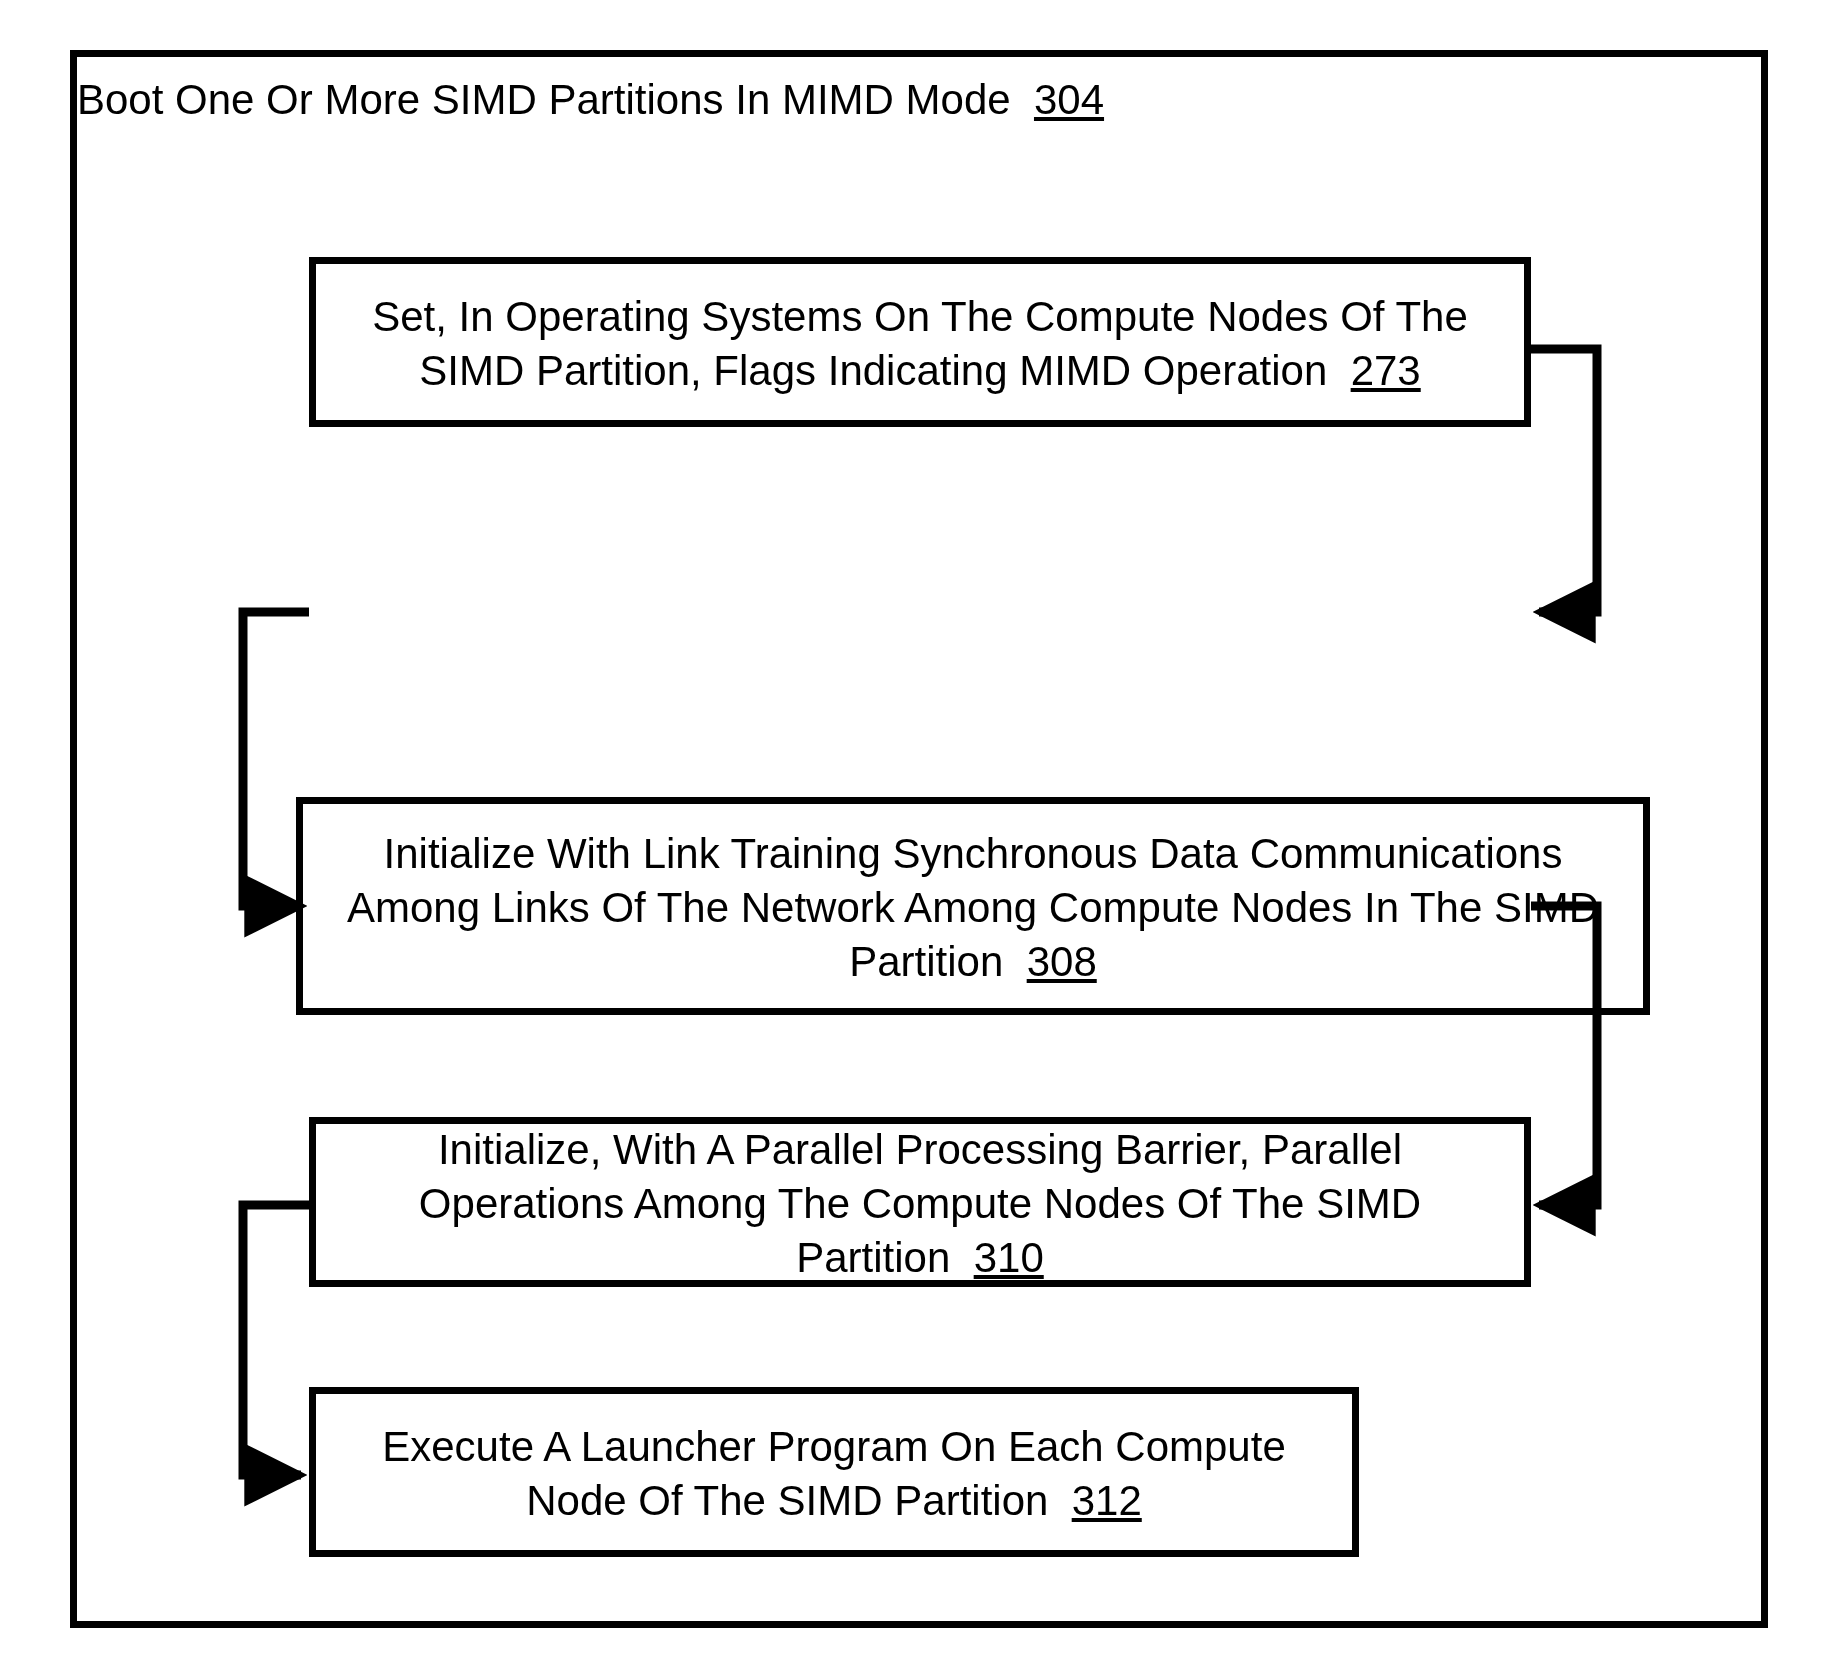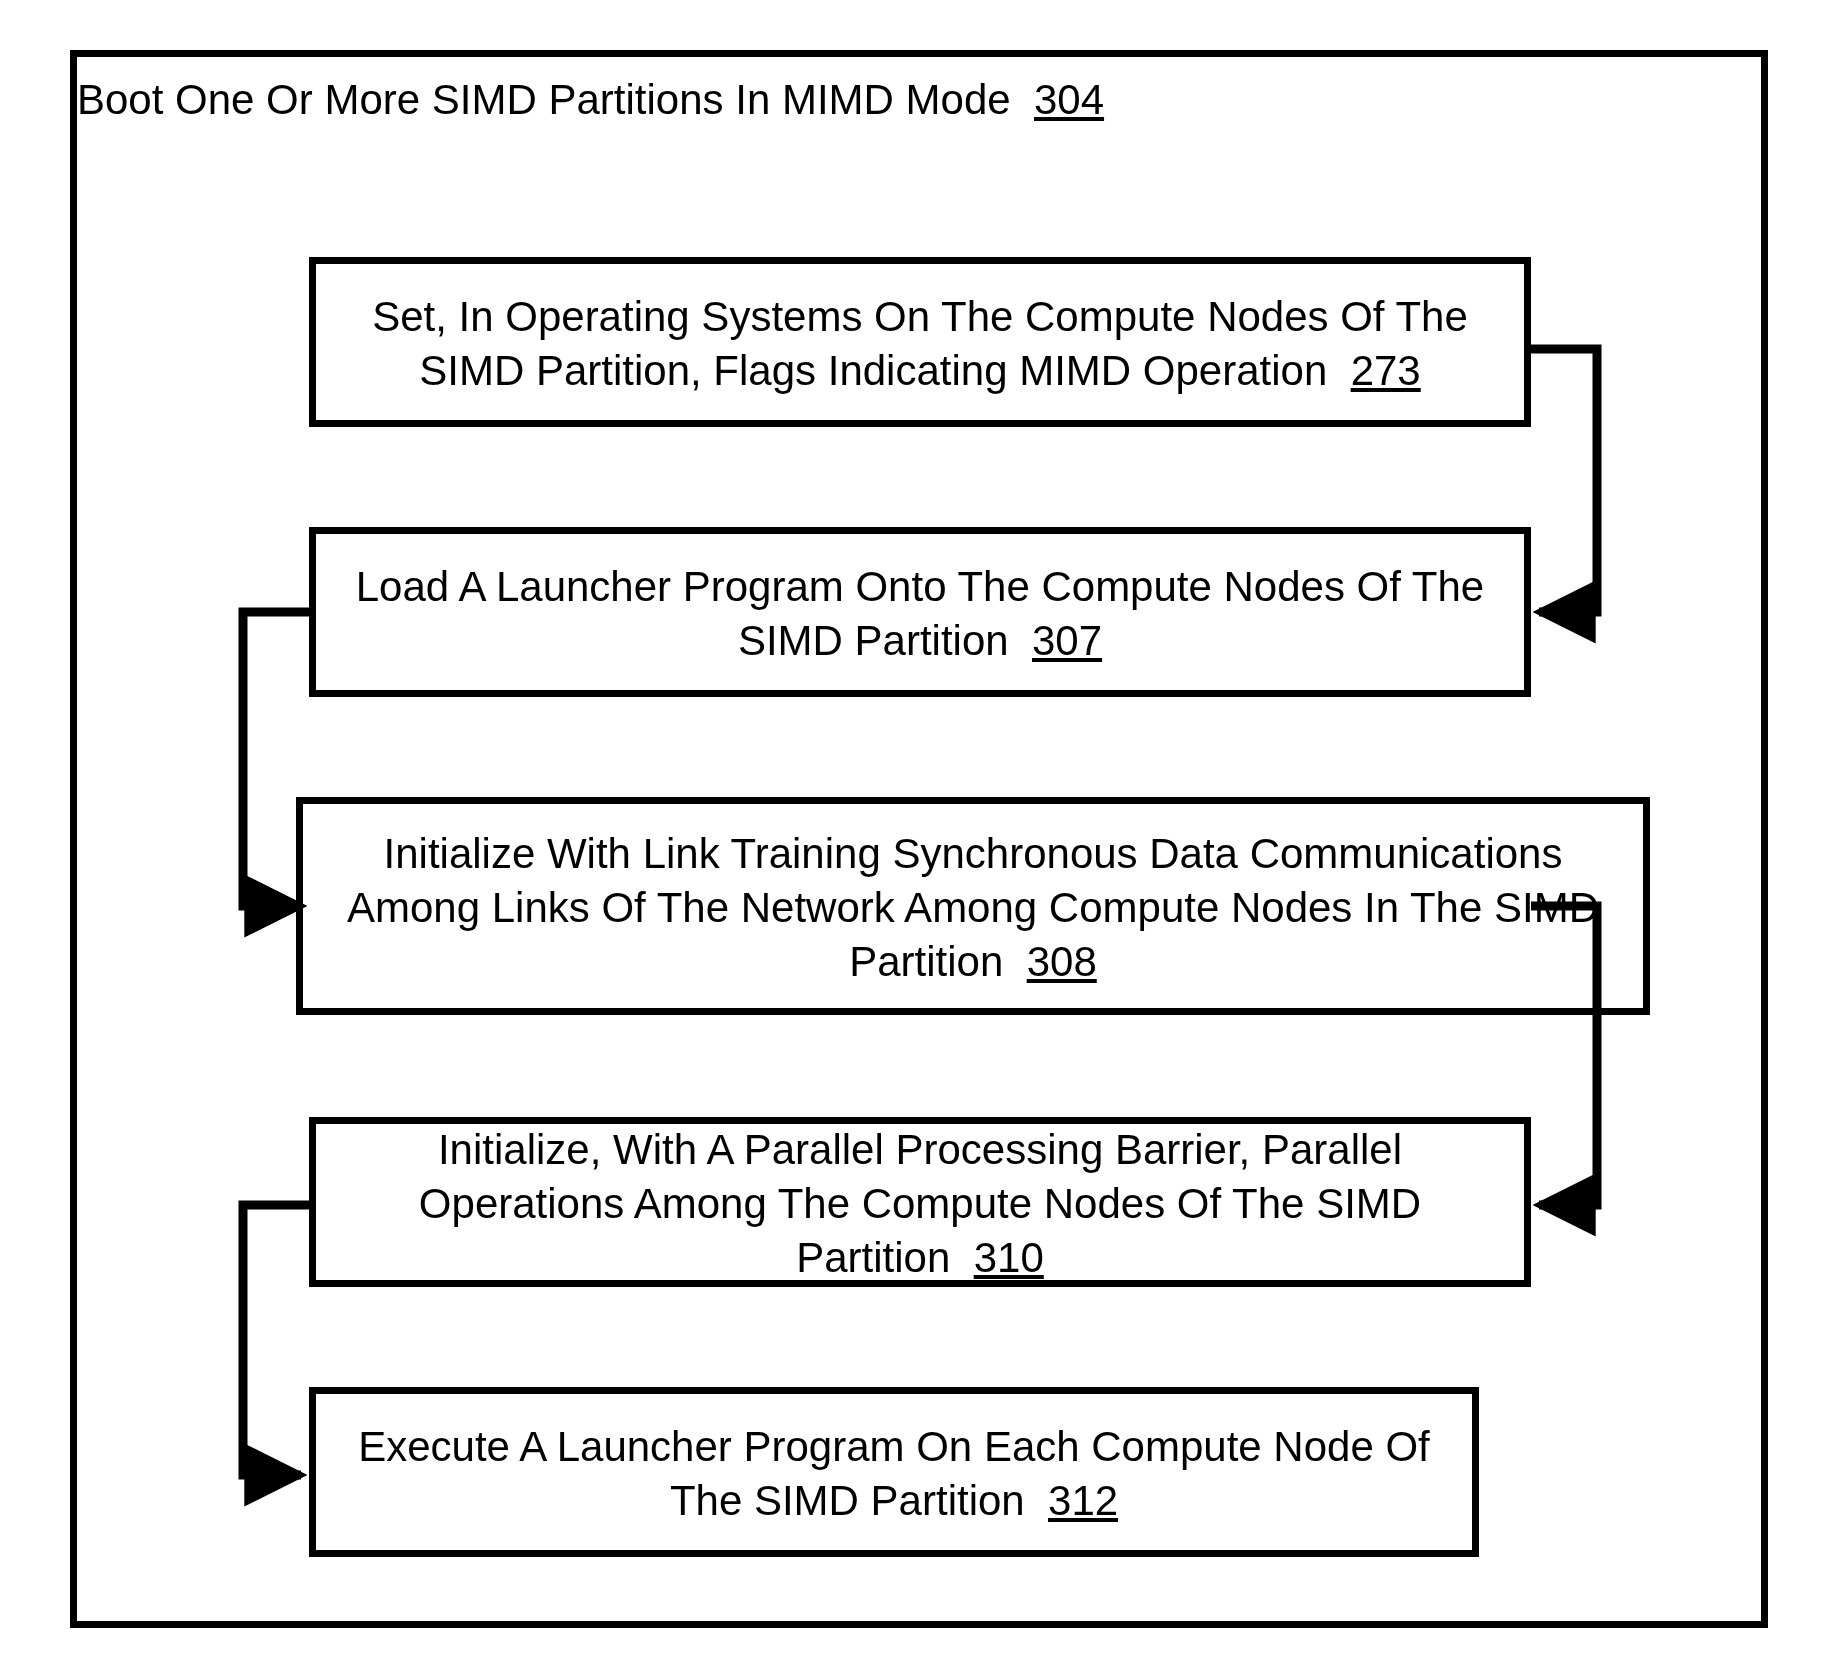--- a/index.html
+++ b/index.html
@@ -46,21 +46,21 @@
   }
   .step-inner { max-width: 100%; }
 
   
   
 
   #s306 { left: 232px; top: 200px;  width: 1222px; height: 170px; }
   #s307 { left: 232px; top: 470px;  width: 1222px; height: 170px; }
   #s308 { left: 219px; top: 740px;  width: 1354px; height: 218px; }
   #s310 { left: 232px; top: 1060px; width: 1222px; height: 170px; justify-content: center; }
-  #s312 { left: 232px; top: 1330px; width: 1170px; height: 170px; }
+  #s312 { left: 232px; top: 1330px; width: 1050px; height: 170px; }
 
   svg.conn {
     position: absolute;
     left: 0;
     top: 0;
     width: 1684px;
     height: 1564px;
     pointer-events: none;
   }
 </style>
@@ -72,25 +72,20 @@
   <div class="title">
     <span>Boot One Or More SIMD Partitions In MIMD Mode</span>&nbsp;&nbsp;<span class="ref">304</span>
   </div>
 
   <div id="s306" class="step">
     <div class="step-inner">
       <span>Set, In Operating Systems On The Compute Nodes Of The SIMD Partition, Flags Indicating MIMD Operation</span>&nbsp;&nbsp;<span class="ref">273</span>
     </div>
   </div>
 
-  <div id="s307" class="step">
-    <div class="step-inner">
-      <span>Load A Launcher Program Onto The Compute Nodes Of The SIMD Partition</span>&nbsp;&nbsp;<span class="ref">307</span>
-    </div>
-  </div>
 
   <div id="s308" class="step">
     <div class="step-inner">
       <span>Initialize With Link Training Synchronous Data Communications Among Links Of The Network Among Compute Nodes In The SIMD Partition</span>&nbsp;&nbsp;<span class="ref">308</span>
     </div>
   </div>
 
   <div id="s310" class="step">
     <div class="step-inner">
       <span>Initialize, With A Parallel Processing Barrier, Parallel Operations Among The Compute Nodes Of The SIMD Partition</span>&nbsp;&nbsp;<span class="ref">310</span>

